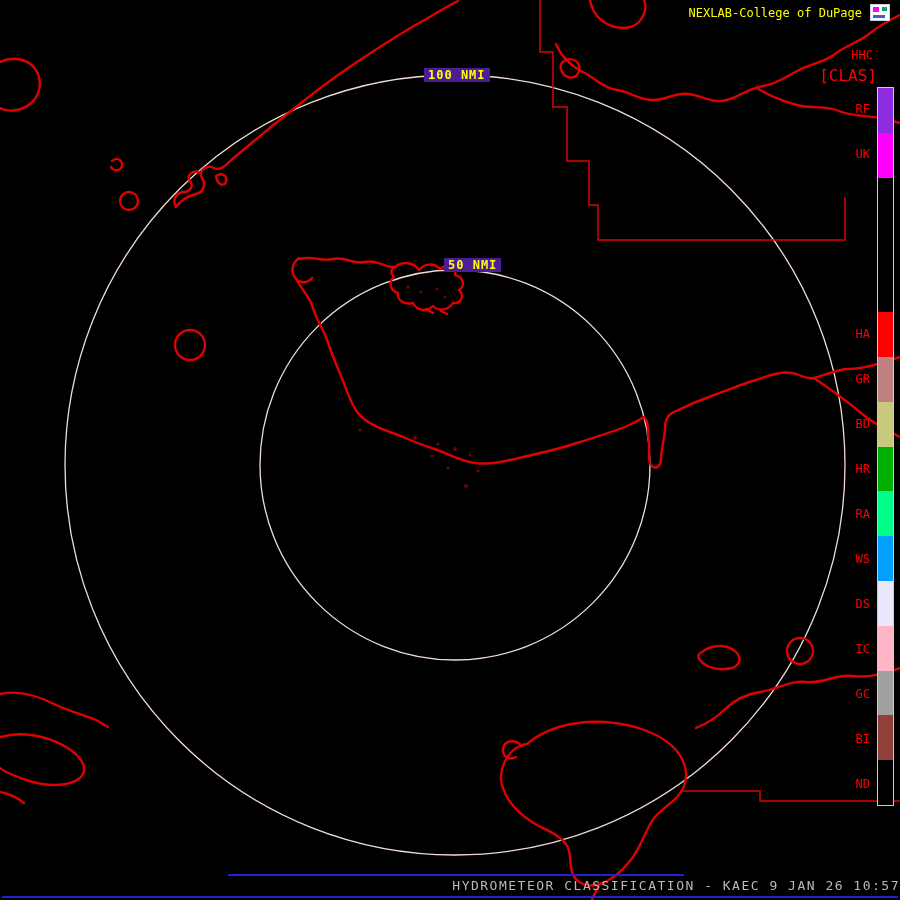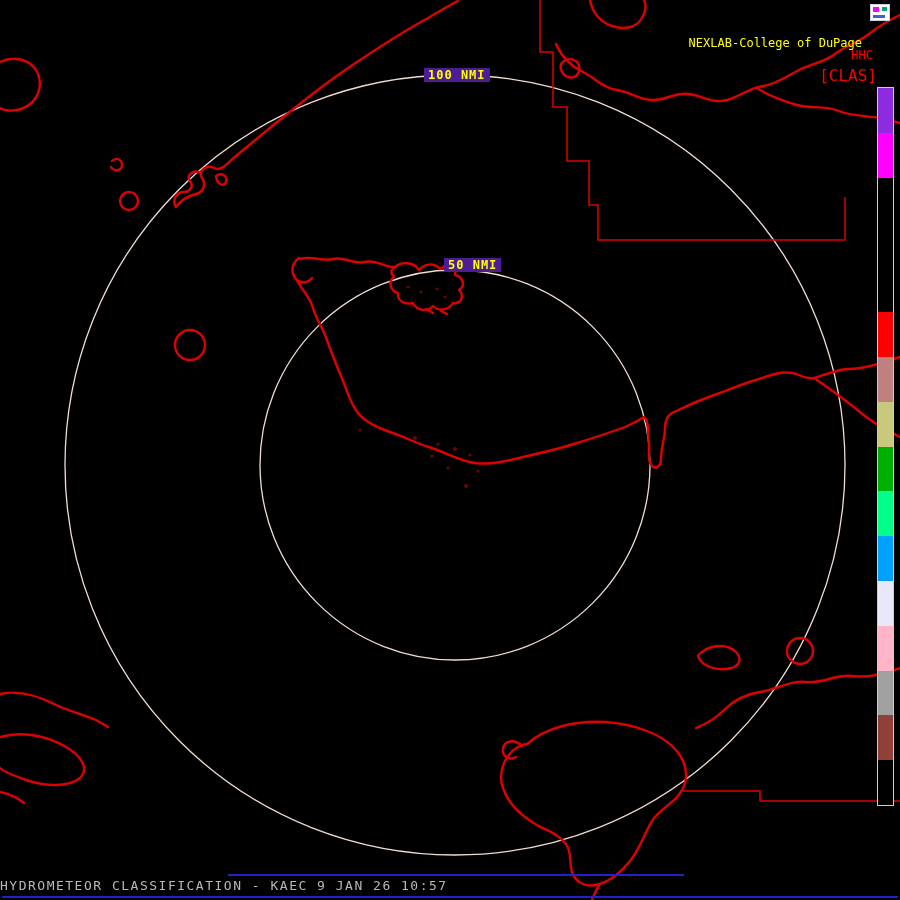--- a/index.html
+++ b/index.html
@@ -12,21 +12,21 @@
   .rings circle{fill:none;stroke:var(--range-ring);stroke-width:1.3;}
   .coast path,.coast circle{fill:none;stroke:var(--map-outline);stroke-width:2.4;stroke-linecap:round;stroke-linejoin:round;}
   .bounds path{fill:none;stroke:var(--map-outline);stroke-width:1.5;stroke-linejoin:miter;}
   .specks circle{fill:#6b0505;stroke:none;}
   .ring-label{
     position:absolute;background:#4c1d95;color:var(--ring-label);
     font-size:12px;font-weight:bold;letter-spacing:1px;padding:0 4px;line-height:14px;
   }
   #ring-label-100{left:424px;top:68px;}
   #ring-label-50{left:444px;top:258px;}
-  .brand{position:absolute;top:6px;right:38px;color:var(--brand-text);font-size:12px;line-height:14px;margin-top:30px;}
+  .brand{position:absolute;top:6px;right:38px;color:var(--brand-text);font-size:12px;line-height:14px;}
   .brand-icon{position:absolute;top:4px;right:10px;width:18px;height:15px;border:1px solid #cfcfe8;background:#fff;}
   .brand-icon .bi-a{position:absolute;left:2px;top:2px;width:6px;height:5px;background:#ff00ff;}
   .brand-icon .bi-b{position:absolute;right:2px;top:2px;width:5px;height:4px;background:#00a86b;}
   .brand-icon .bi-c{position:absolute;left:2px;bottom:2px;width:12px;height:3px;background:#4060d0;}
   .prod-code{position:absolute;top:48px;right:27px;color:var(--legend-label-text);font-size:12px;}
   .prod-mode{position:absolute;top:66px;right:23px;color:var(--legend-label-text);font-size:16px;}
   .legend-bar{
     position:absolute;top:87px;right:6px;width:17px;height:719px;
     border:1px solid var(--legend-border);box-sizing:border-box;
     display:flex;flex-direction:column;
@@ -36,21 +36,21 @@
     position:absolute;top:87px;right:30px;width:46px;height:719px;
     display:flex;flex-direction:column;
   }
   .legend-row{
     flex:1;display:flex;align-items:center;justify-content:flex-end;
     color:var(--legend-label-text);font-size:12px;
   }
   .footer-line-top{position:absolute;left:228px;top:874px;width:456px;height:2px;background:var(--footer-line);}
   .footer-line-bottom{position:absolute;left:2px;top:896px;width:896px;height:2px;background:var(--footer-line);}
   .footer-caption{
-    position:absolute;left:0;top:878px;width:100%;text-align:left;
+    position:absolute;left:0;top:878px;width:100%;text-align:right;
     color:var(--footer-text);font-size:13px;letter-spacing:1.5px;line-height:16px;
   }
 </style>
 </head>
 <body>
 
 <div id="screen">
 
   <svg id="map" viewBox="0 0 900 900">
     <g class="rings">
@@ -127,20 +127,38 @@
   <div class="brand">NEXLAB-College of DuPage</div>
   <div class="brand-icon">
     <span class="bi-a"></span>
     <span class="bi-b"></span>
     <span class="bi-c"></span>
   </div>
 
   <div class="prod-code">HHC</div>
   <div class="prod-mode">[CLAS]</div>
 
+  <div class="legend-labels">
+      <div class="legend-row">RF</div>
+      <div class="legend-row">UK</div>
+      <div class="legend-row"></div>
+      <div class="legend-row"></div>
+      <div class="legend-row"></div>
+      <div class="legend-row">HA</div>
+      <div class="legend-row">GR</div>
+      <div class="legend-row">BD</div>
+      <div class="legend-row">HR</div>
+      <div class="legend-row">RA</div>
+      <div class="legend-row">WS</div>
+      <div class="legend-row">DS</div>
+      <div class="legend-row">IC</div>
+      <div class="legend-row">GC</div>
+      <div class="legend-row">BI</div>
+      <div class="legend-row">ND</div>
+    </div>
   <div class="legend-bar">
       <div class="legend-seg" style="background: rgb(140, 43, 224);"></div>
       <div class="legend-seg" style="background: rgb(255, 0, 255);"></div>
       <div class="legend-seg" style="background: rgb(0, 0, 0);"></div>
       <div class="legend-seg" style="background: rgb(0, 0, 0);"></div>
       <div class="legend-seg" style="background: rgb(0, 0, 0);"></div>
       <div class="legend-seg" style="background: rgb(255, 0, 0);"></div>
       <div class="legend-seg" style="background: rgb(192, 128, 128);"></div>
       <div class="legend-seg" style="background: rgb(201, 201, 126);"></div>
       <div class="legend-seg" style="background: rgb(0, 176, 0);"></div>

